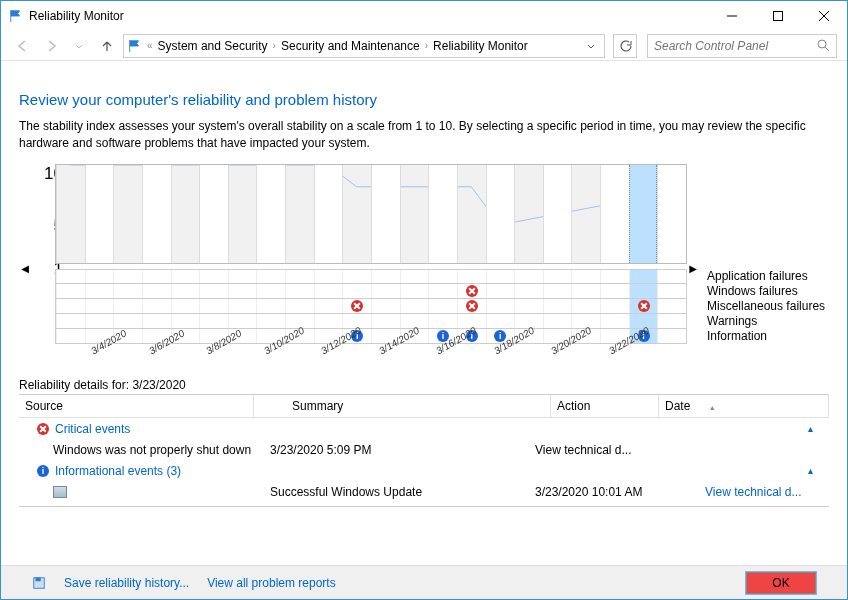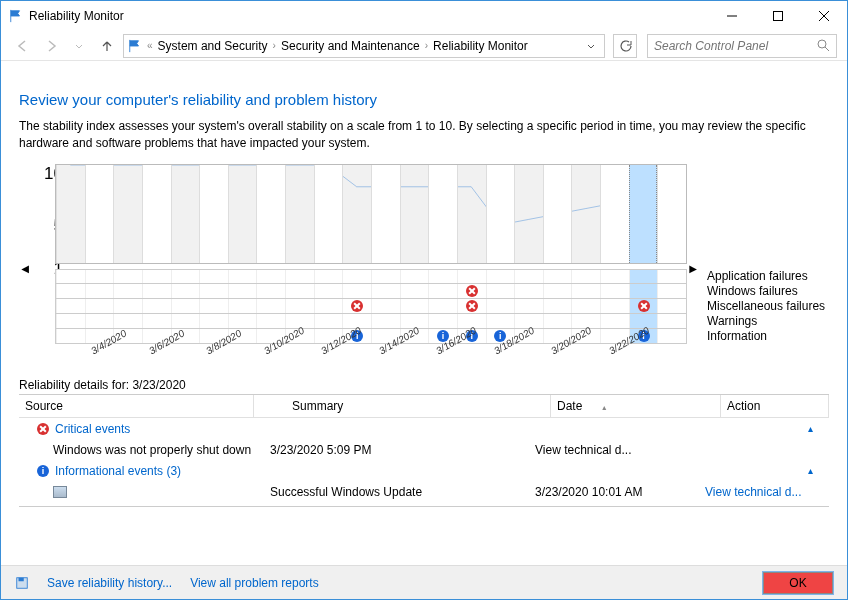--- a/index.html
+++ b/index.html
@@ -58,21 +58,21 @@
 .col-action { flex: 1; }
 .sort-arrow { font-size: 8px; margin-left: 20px; color: #888; }
 .group-row { display: flex; align-items: center; padding: 4px 6px 4px 18px; color: #0066cc; gap: 6px; }
 .group-row .collapse { margin-left: auto; margin-right: 10px; color: #0066cc; font-size: 10px; }
 .data-row { display: flex; padding: 3px 6px 3px 34px; font-size: 12px; }
 .data-row > div:nth-child(1) { width: 217px; display: flex; align-items: center; gap: 4px; }
 .data-row > div:nth-child(2) { width: 265px; }
 .data-row > div:nth-child(3) { width: 170px; }
 .data-row > div:nth-child(4) { flex: 1; color: #0066cc; cursor: pointer; }
 .app-icon { width: 14px; height: 12px; background: linear-gradient(#cde, #abc); border: 1px solid #789; display: inline-block; }
-.footer { position: absolute; bottom: 0; left: 0; right: 0; height: 34px; background: #f0f0f0; border-top: 1px solid #ddd; display: flex; align-items: center; padding: 0 14px; gap: 18px; justify-content: space-between; }
+.footer { position: absolute; bottom: 0; left: 0; right: 0; height: 34px; background: #f0f0f0; border-top: 1px solid #ddd; display: flex; align-items: center; padding: 0 31px; gap: 18px; justify-content: space-between; }
 .footer .link { color: #0066cc; cursor: pointer; font-size: 12px; }
 .footer .save-icon { width: 14px; height: 14px; display: inline-block; }
 .ok-btn { margin-left: auto; width: 70px; height: 22px; border: 1px solid #888; background: #ef4444; font-size: 12px; cursor: pointer; box-shadow: 0 0 0 1px #7eb4ea; }
 svg { display: block; }
 </style>
 </head>
 <body>
 
 <div class="titlebar">
   <svg class="flag" viewBox="0 0 16 16">
@@ -355,22 +355,22 @@
   </div>
 
   <div class="details-header">
     <span>Reliability details for: </span><span>3/23/2020</span>
   </div>
 
   <div class="details-table">
     <div class="col-headers">
       <div class="col-h col-source">Source</div>
       <div class="col-h col-summary">Summary</div>
+      <div class="col-h col-action">Action</div>
       <div class="col-h col-date"><span>Date</span><span class="sort-arrow">▴</span></div>
-      <div class="col-h col-action">Action</div>
     </div>
     <div id="details-body">
         <div class="group-row">
           <div class="icon-error"></div>
           <span>Critical events</span>
           <span class="collapse">▴</span>
         </div>
         <div class="data-row">
           <div>Windows was not properly shut down</div>
           <div>3/23/2020 5:09 PM</div>

